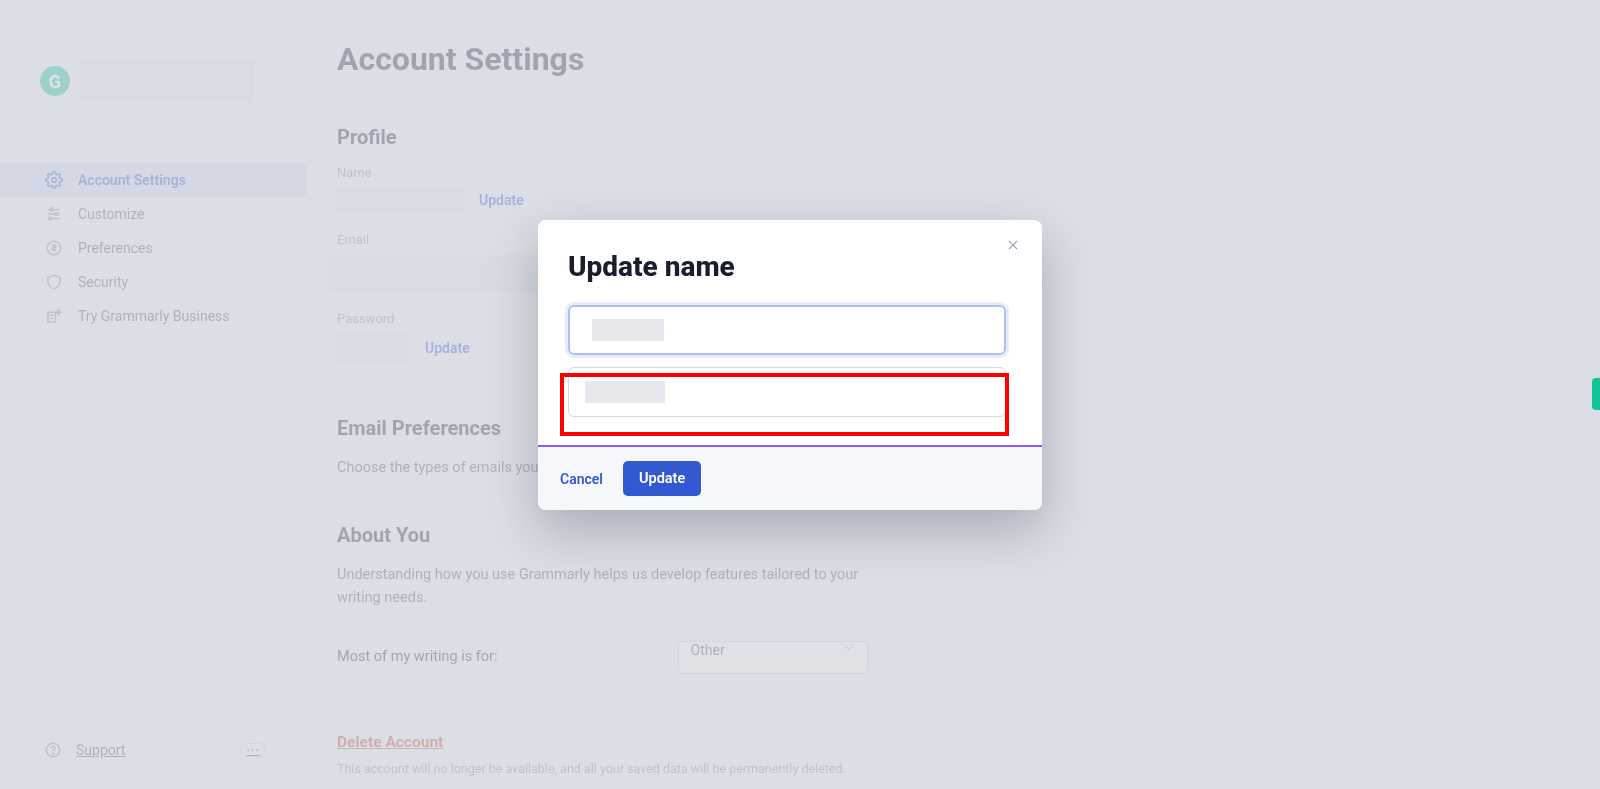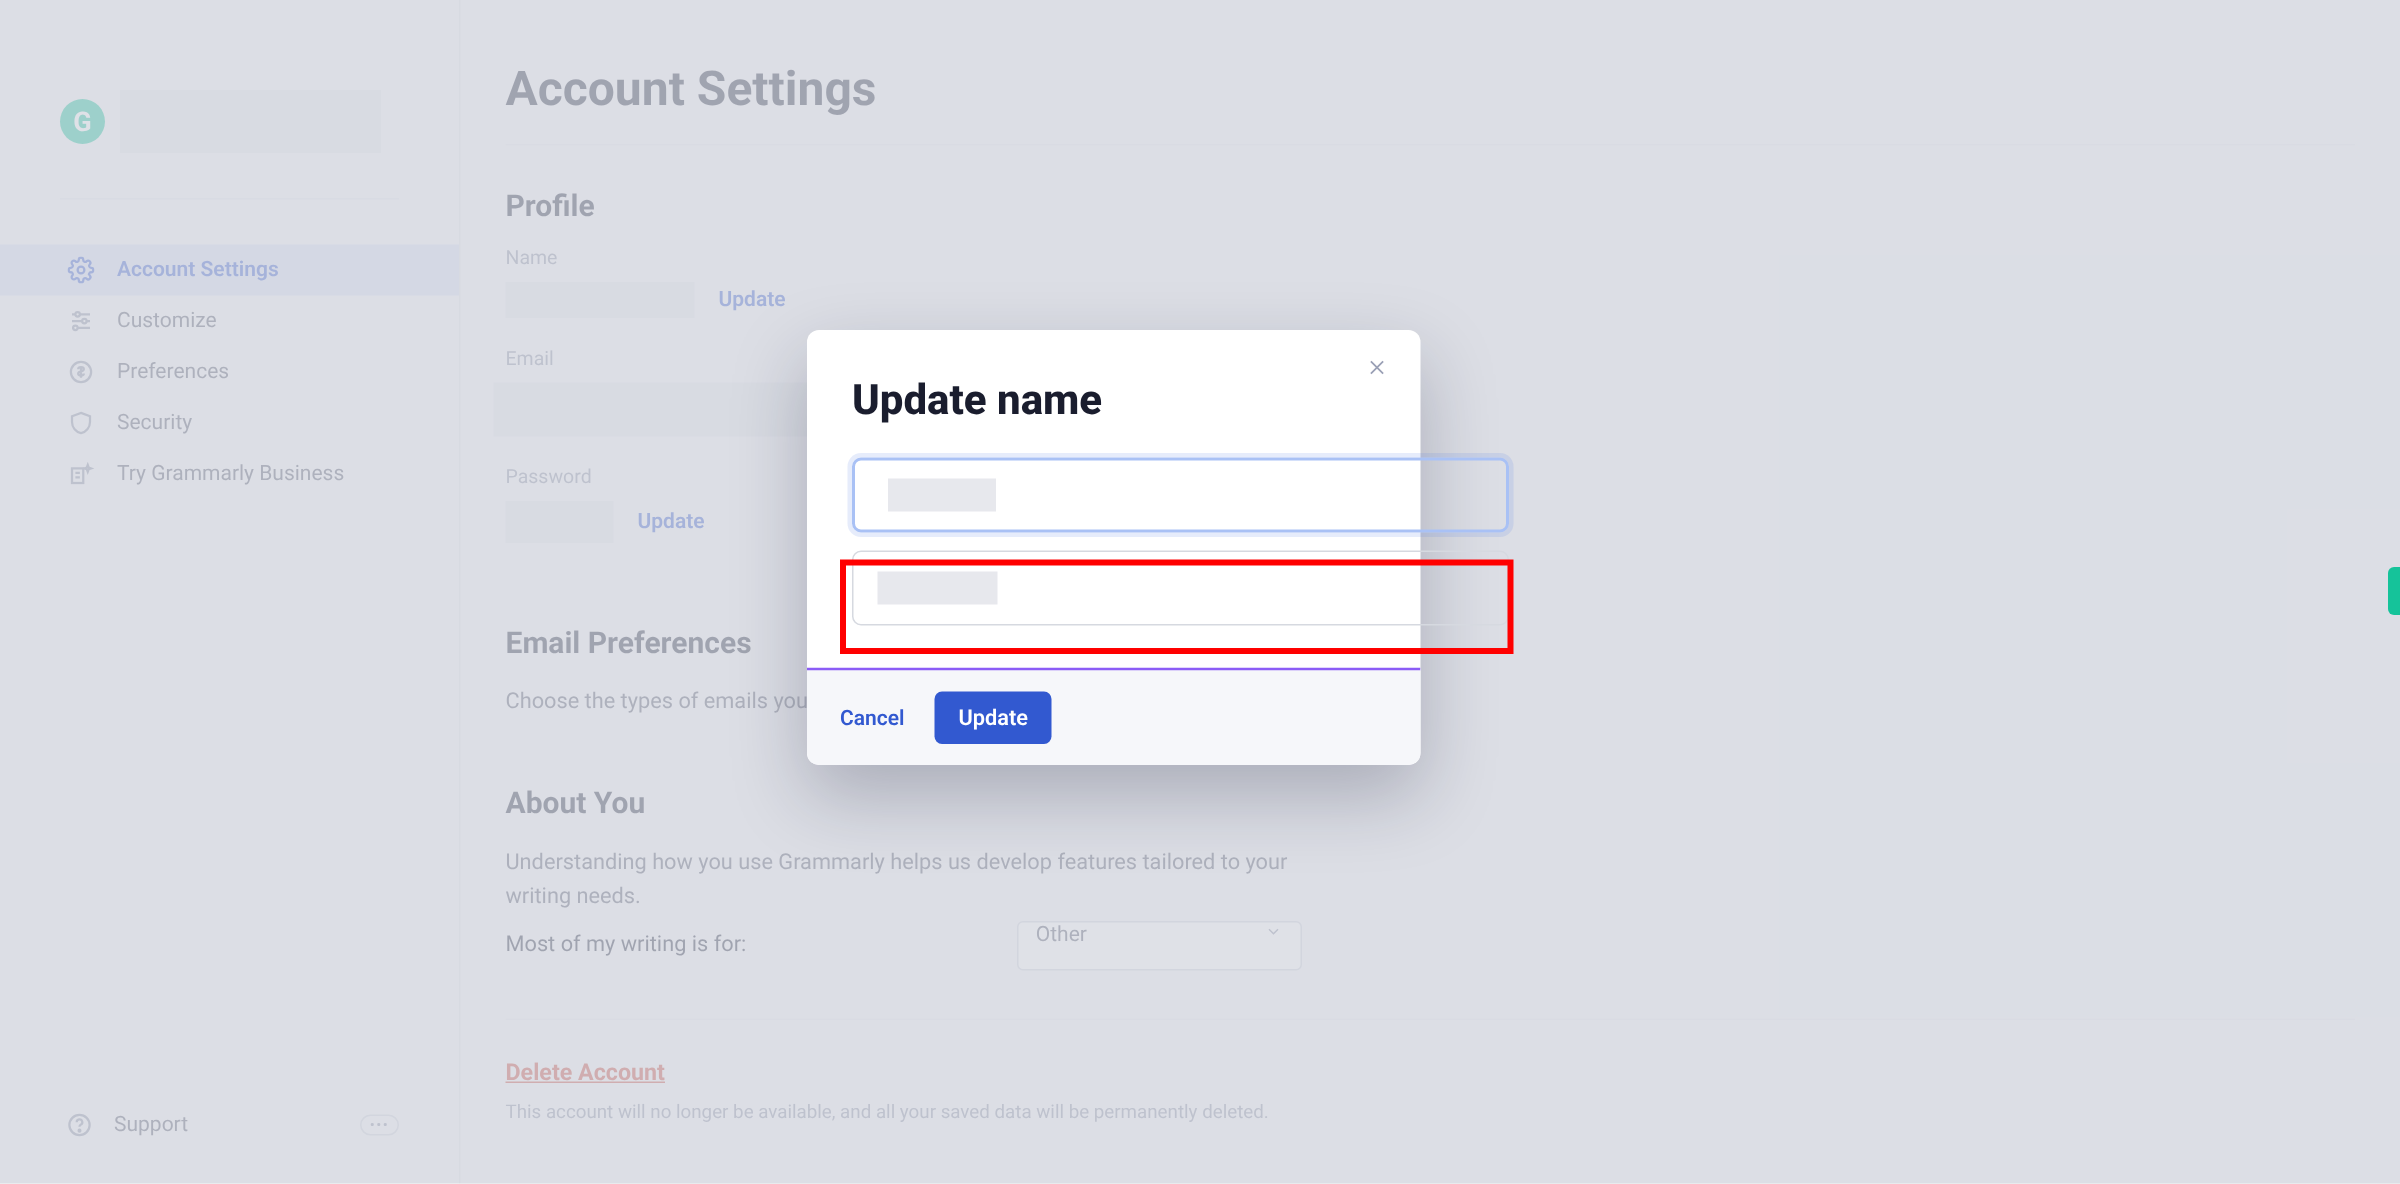--- a/index.html
+++ b/index.html
@@ -9,45 +9,45 @@
   .sidebar { width: 307px; background: #f4f4f6; border-right: 1px solid #e1e4ea; display: flex; flex-direction: column; padding-top: 60px; }
   .sidebar-header { display: flex; align-items: center; padding: 0 40px 30px 40px; border-bottom: 1px solid #e6e8ef; margin: 0 40px 30px 40px; padding-left:0; padding-right:0; }
   .logo { width: 30px; height: 30px; border-radius: 50%; background: #15c39a; display: flex; align-items: center; justify-content: center; color: #fff; font-weight: 700; font-size: 18px; flex-shrink:0; }
   .logo-name-placeholder { margin-left: 10px; width: 174px; height: 42px; background: #e7e8ed; }
   .sidebar-section-label { font-size: 11px; letter-spacing: 0.5px; color: #9aa0b5; font-weight: 600; padding: 0 40px 10px 78px; }
   .sidebar-items { list-style: none; }
   .sidebar-item { display: flex; align-items: center; height: 34px; padding-left: 44px; font-size: 14px; color: #4f5569; cursor: pointer; }
   .sidebar-item .icon { width: 20px; height: 20px; margin-right: 14px; display:flex; align-items:center; justify-content:center; color:#8a90a5; }
   .sidebar-item.active { background: #d7dff5; color: #3259d0; font-weight: 600; }
   .sidebar-item.active .icon { color:#3259d0; }
-  .sidebar-footer { margin-top: auto; display:flex; align-items:center; justify-content:space-between; padding: 0 40px 30px 44px; color:#4f5569; font-size:14px; }
+  .sidebar-footer { margin-top: auto; display:flex; align-items:center; justify-content:space-between; padding: 0 40px 30px 44px; color:#4f5569; font-size:14px;text-decoration:underline; }
   .support { display:flex; align-items:center; gap:14px; cursor:pointer; }
   .more-dots { width:26px; height:14px; border:1px solid #cfd3dd; border-radius:8px; display:flex; align-items:center; justify-content:center; font-size:10px; letter-spacing:1px; color:#8a90a5; cursor:pointer; }
   
   .main { flex:1; padding: 40px 30px 0 30px; overflow:hidden; }
   .page-title { font-size: 32px; font-weight: 700; color:#1f243c; padding-bottom: 18px; border-bottom: 1px solid #e9eaf0; }
   .section { padding-top: 28px; }
   .section-title { font-size: 20px; font-weight:700; color:#1f243c; margin-bottom: 16px; }
   .field-label { font-size: 13px; color:#8a90a5; margin-bottom: 8px; }
   .field-row { display:flex; align-items:center; gap: 16px; margin-bottom: 20px; }
   .masked-box { background:#e7e8ed; }
   .name-mask { width:126px; height: 24px; }
   .email-mask { width:210px; height: 36px; }
   .pwd-mask { width:72px; height: 28px; }
   .link-action { color:#3259d0; font-weight:600; font-size:14px; cursor:pointer; }
   .body-text { font-size:14.5px; color:#4f5569; line-height:1.6; max-width: 560px; }
   .divider-top { border-top:1px solid #e9eaf0; padding-top: 26px; margin-top: 10px;}
-  .writing-row { display:flex; align-items:center; gap: 180px; margin-top: 4px; }
+  .writing-row { display:flex; align-items:center; gap: 180px; margin-top: 31px; }
   .select { width: 190px; height: 33px; border:1px solid #cfd3dd; border-radius:4px; background:#fff; display:flex; align-items:flex-start; justify-content:space-between; padding: 0 12px; font-size:14px; color:#4f5569; cursor:pointer; }
   .danger-title { font-size: 15.5px; font-weight:700; color:#c8473a; margin-bottom: 10px; text-decoration: underline; }
   .muted-small { font-size: 12.5px; color:#8a90a5; }
   
   .overlay { position:absolute; inset:0; background: rgba(210,213,222,0.72); }
   
-  .modal { position:absolute; left:538px; top:220px; width:409px; background:#fff; border-radius:8px; box-shadow: 0 20px 50px rgba(20,25,50,0.25); }
+  .modal { position:absolute; left:538px; top:220px; width:504px; background:#fff; border-radius:8px; box-shadow: 0 20px 50px rgba(20,25,50,0.25); }
   .modal-body { padding: 30px 30px 24px 30px; position:relative; }
   .modal-title { font-size: 28px; font-weight:800; color:#1a1d2e; margin-bottom: 22px; }
   .modal-close { position:absolute; top:16px; right:20px; width:18px; height:18px; color:#9aa0b5; cursor:pointer; display:flex; align-items:center; justify-content:center; font-size:18px; }
   .modal-input-wrap { position:relative; margin-bottom: 12px; }
   .modal-input { width: 438px; height: 50px; border-radius:6px; padding: 0 16px; font-size:15px; display:flex; align-items:center; }
   .modal-input.focused { border: 2px solid #a9c1f5; box-shadow: 0 0 0 3px rgba(90,130,230,0.15); }
   .modal-input.plain { border: 1px solid #d6d9e0; }
   .input-mask { background:#e7e8ed; height:22px; }
   .mask-w1 { width: 72px; margin-left: 6px; }
   .mask-w2 { width: 80px; }

